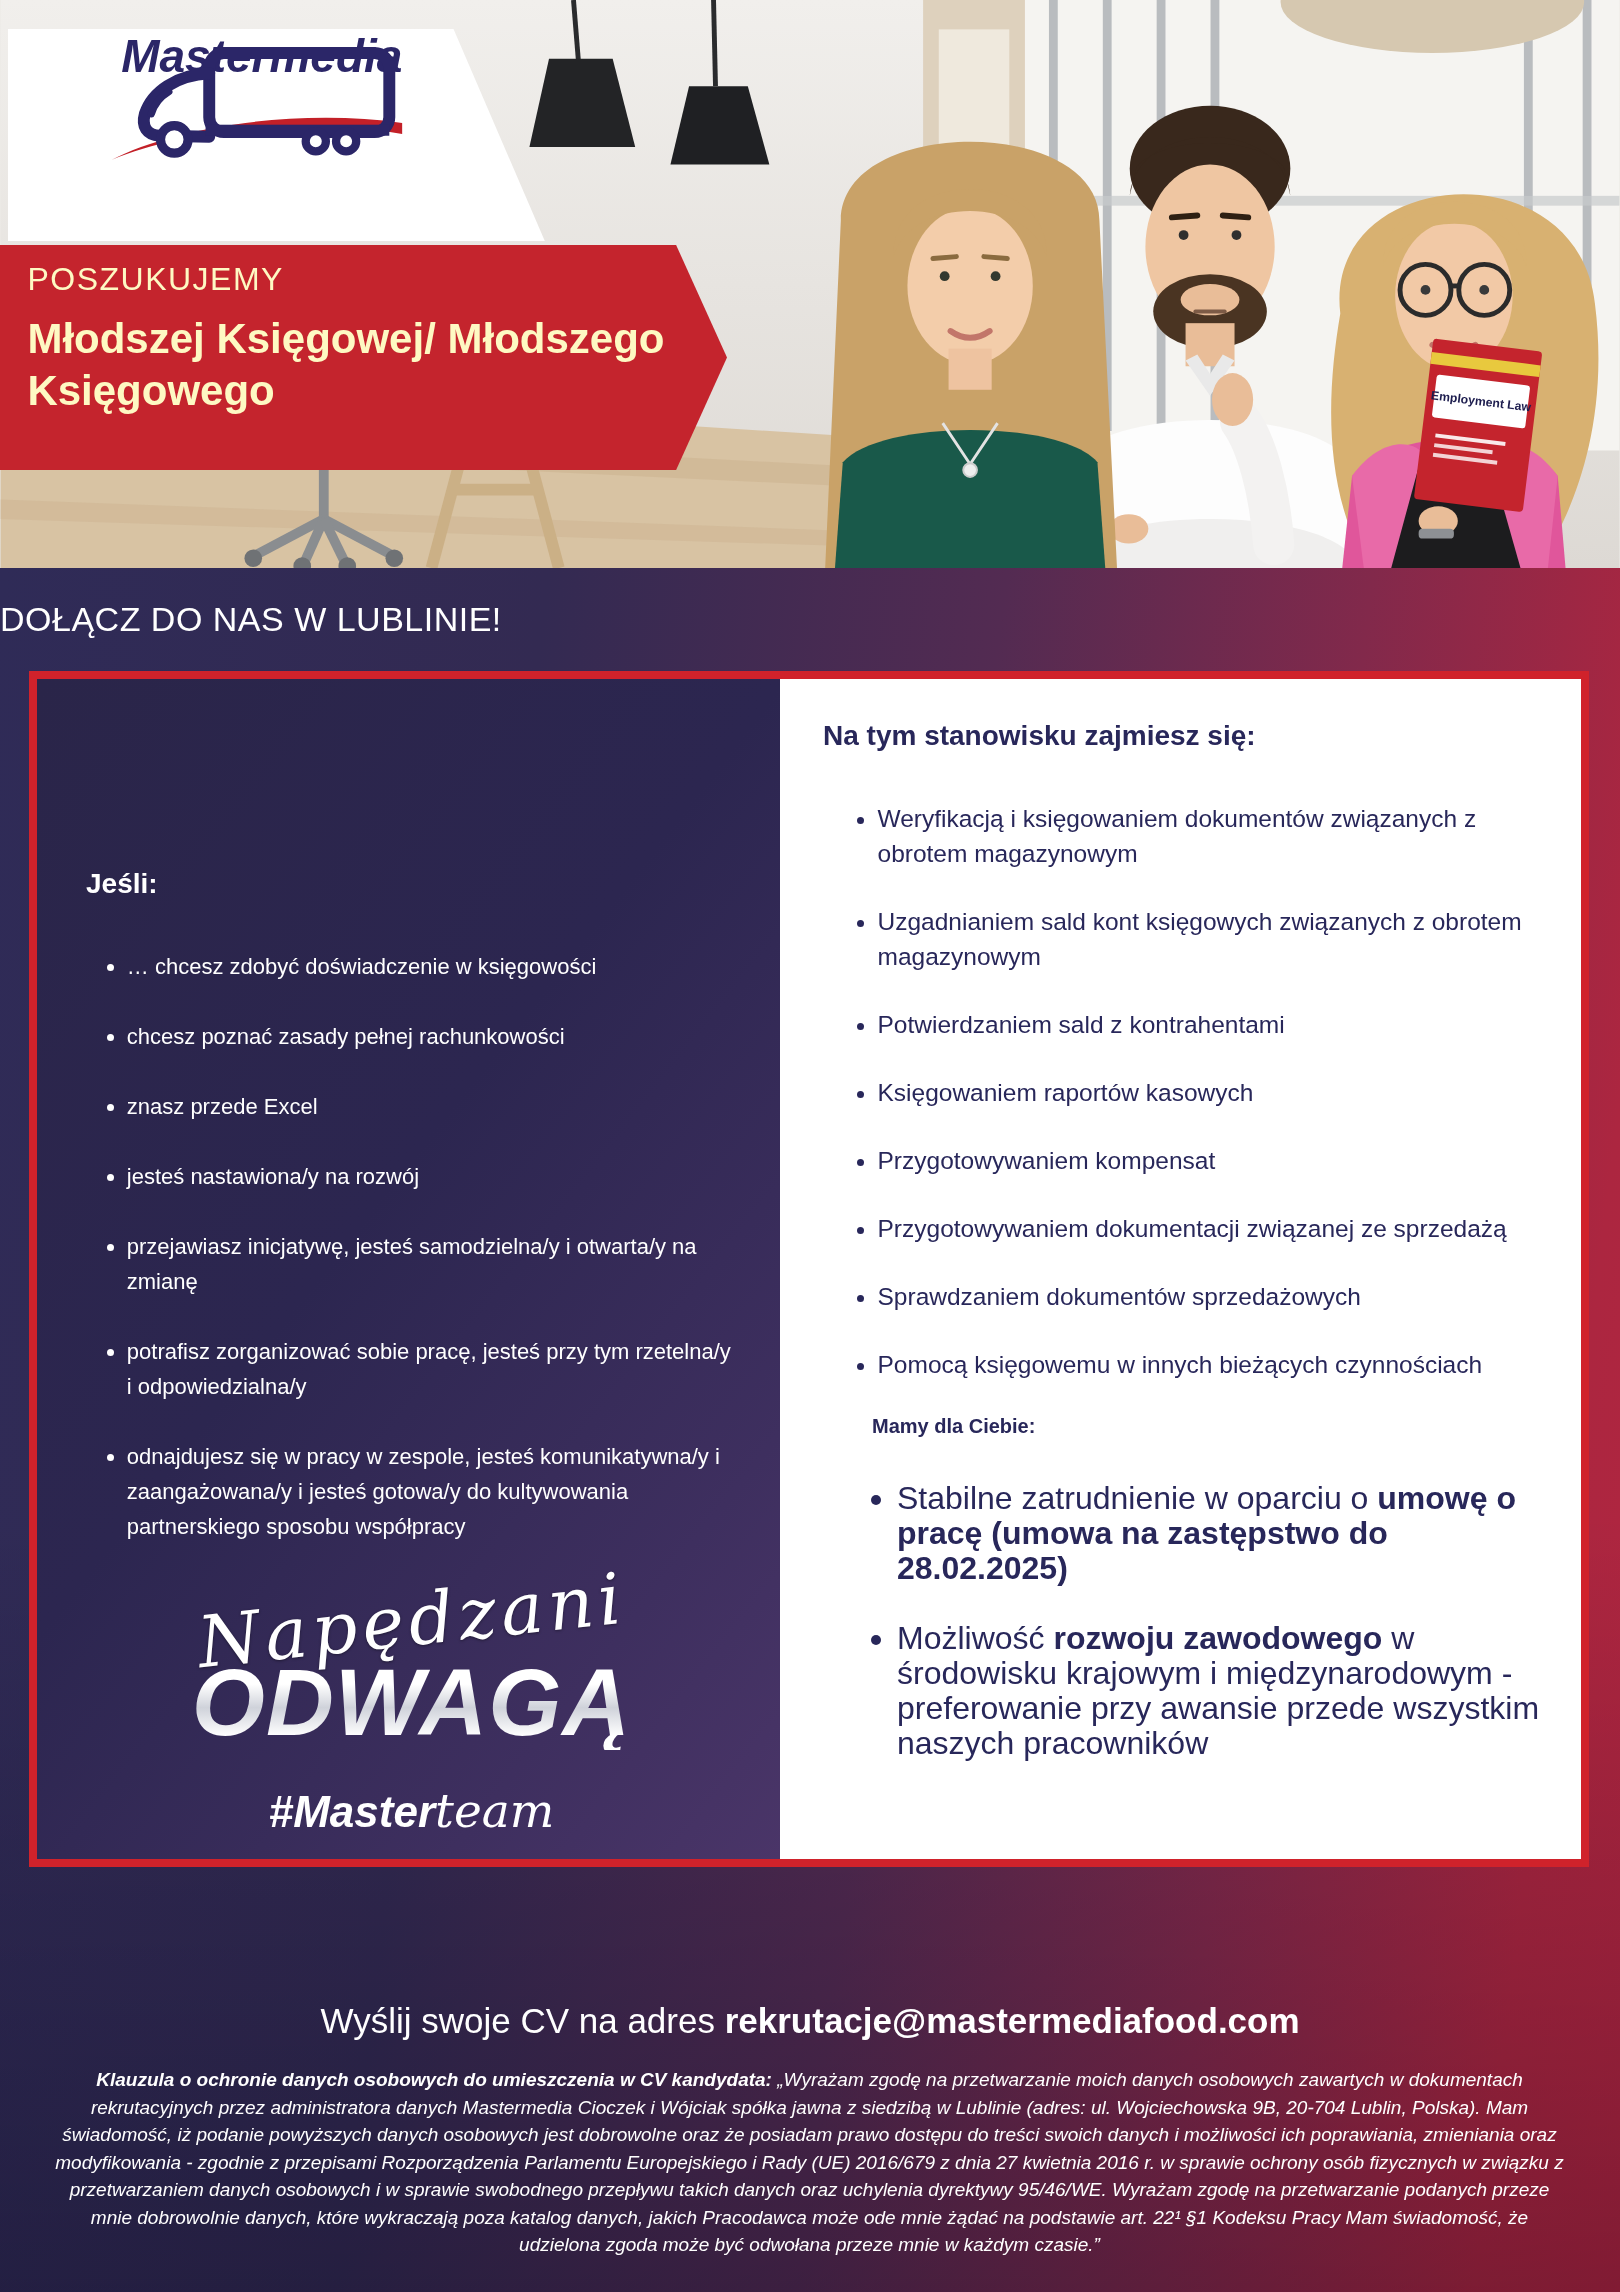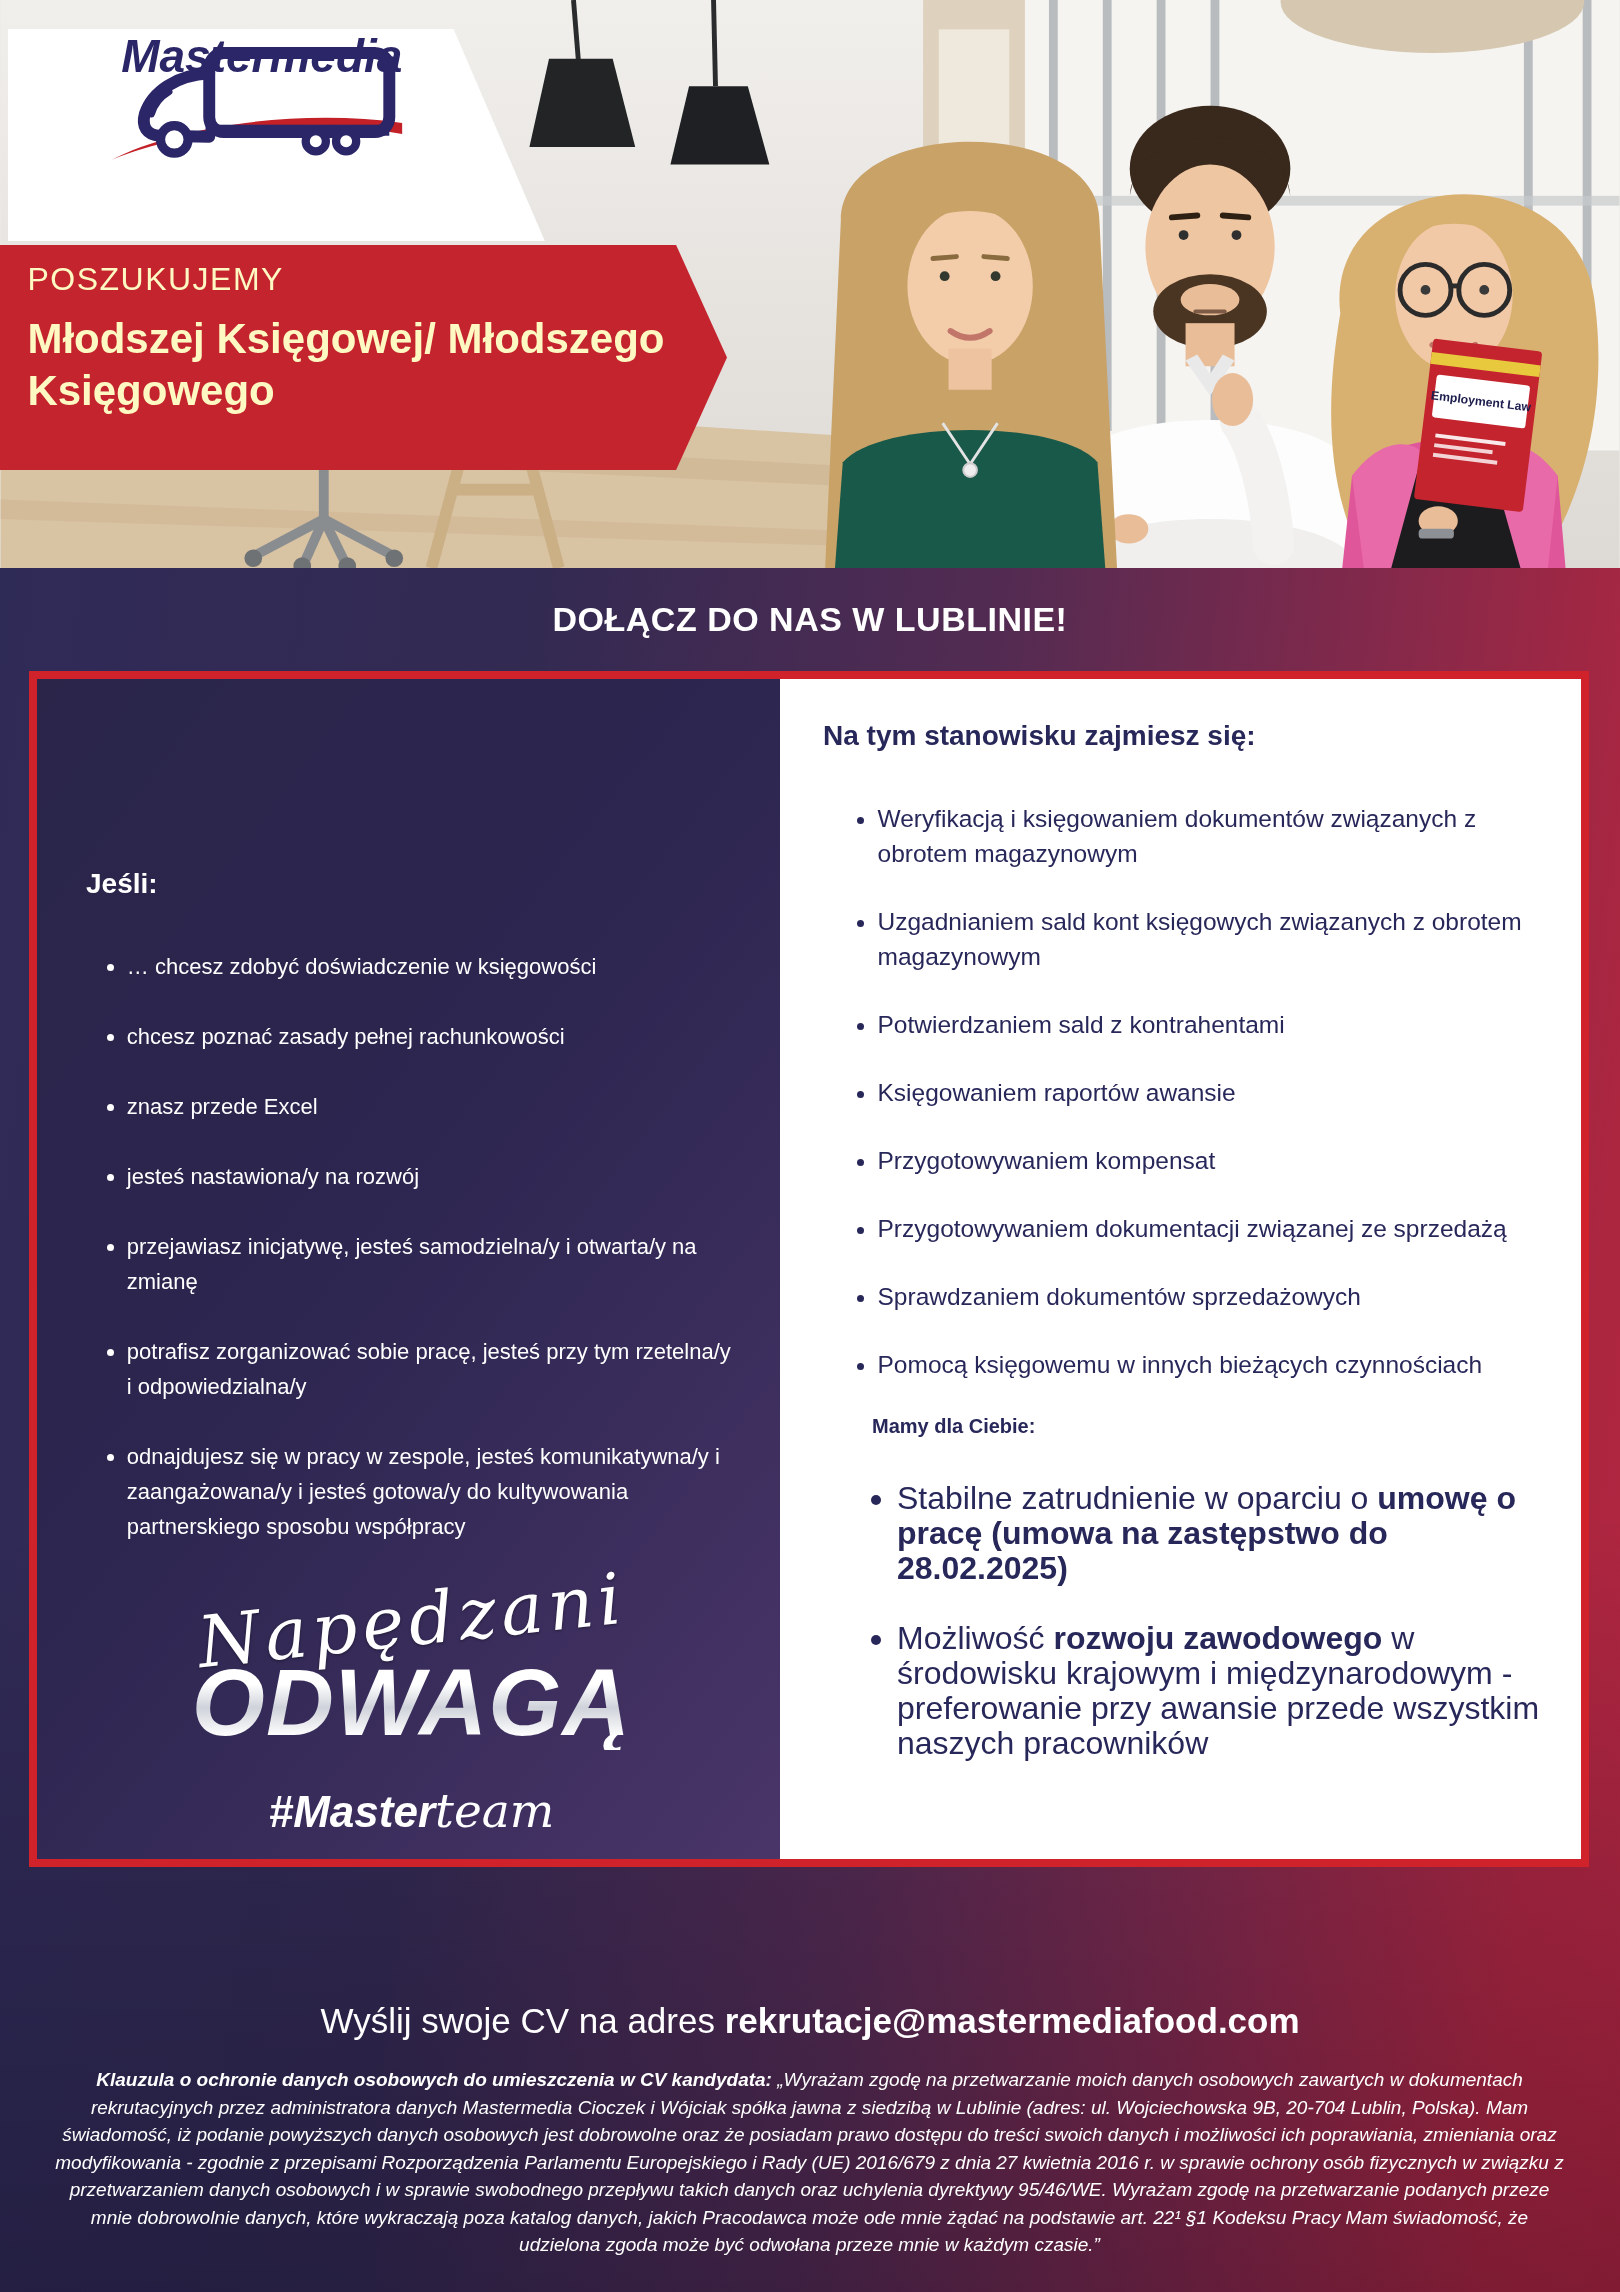--- a/index.html
+++ b/index.html
@@ -22,21 +22,21 @@
           color:#fef9c3;padding:15.7px 59px 0 27.4px;box-sizing:border-box;}
   .banner .kicker{font-size:32px;font-weight:400;letter-spacing:1.5px;}
   .banner .title{font-size:42px;font-weight:bold;line-height:1.22;margin-top:15.7px;}
   .banner .subtitle{font-size:32px;font-weight:bold;margin-top:9.8px;}
 
   
   .main{position:absolute;top:568px;left:0;width:1620px;height:1724px;
         background:linear-gradient(180deg,rgba(0,0,0,0) 55%,rgba(0,0,18,0.28) 100%),
                    linear-gradient(97deg,#2f2b57 0%,#332a52 30%,#532b52 55%,#82294b 75%,#ac2640 92%,#b22540 100%);}
   .join-heading{position:absolute;top:0;left:0;width:100%;height:103px;line-height:103px;
-                text-align:center;color:#fff;font-size:34px;font-weight:bold;letter-spacing:0.5px;}
+                text-align:left;color:#fff;font-size:34px;font-weight:normal;letter-spacing:0.5px;}
 
   
   .card{position:absolute;top:103px;left:29px;width:1560px;height:1196px;box-sizing:border-box;
         border:8.8px solid #d0222b;display:flex;}
   .col-left{width:743px;box-sizing:border-box;color:#fff;padding:0 43px 0 49px;position:relative;
             background:linear-gradient(128deg,#2a2549 0%,#2c2650 45%,#3e2f5f 80%,#4a3568 100%);}
   .col-right{flex:1;background:#ffffff;box-sizing:border-box;color:#28275a;padding:0 35px 0 43px;}
 
   .col-left h2{font-size:28px;font-weight:bold;margin:189px 0 0 0;}
   ul.jesli{list-style:disc outside;margin:49px 0 0 11.8px;padding-left:29px;}
@@ -248,21 +248,21 @@
           </div>
         </div>
       </div>
 
       <div class="col-right">
         <h2>Na tym stanowisku zajmiesz się:</h2>
         <ul class="tasks">
           <li>Weryfikacją i księgowaniem dokumentów związanych z obrotem magazynowym</li>
           <li>Uzgadnianiem sald kont księgowych związanych z obrotem magazynowym</li>
           <li>Potwierdzaniem sald z kontrahentami</li>
-          <li>Księgowaniem raportów awansie</li>
+          <li>Księgowaniem raportów kasowych</li>
           <li>Przygotowywaniem kompensat</li>
           <li>Przygotowywaniem dokumentacji związanej ze sprzedażą</li>
           <li>Sprawdzaniem dokumentów sprzedażowych</li>
           <li>Pomocą księgowemu w innych bieżących czynnościach</li>
         </ul>
         <div class="mamy">Mamy dla Ciebie:</div>
         <ul class="offer">
           <li><span>Stabilne zatrudnienie w oparciu o </span><b>umowę o pracę (umowa na zastępstwo do 28.02.2025)</b><span></span></li>
           <li><span>Możliwość </span><b>rozwoju zawodowego</b><span> w środowisku krajowym i  międzynarodowym - preferowanie przy awansie przede wszystkim naszych pracowników</span></li>
         </ul>

